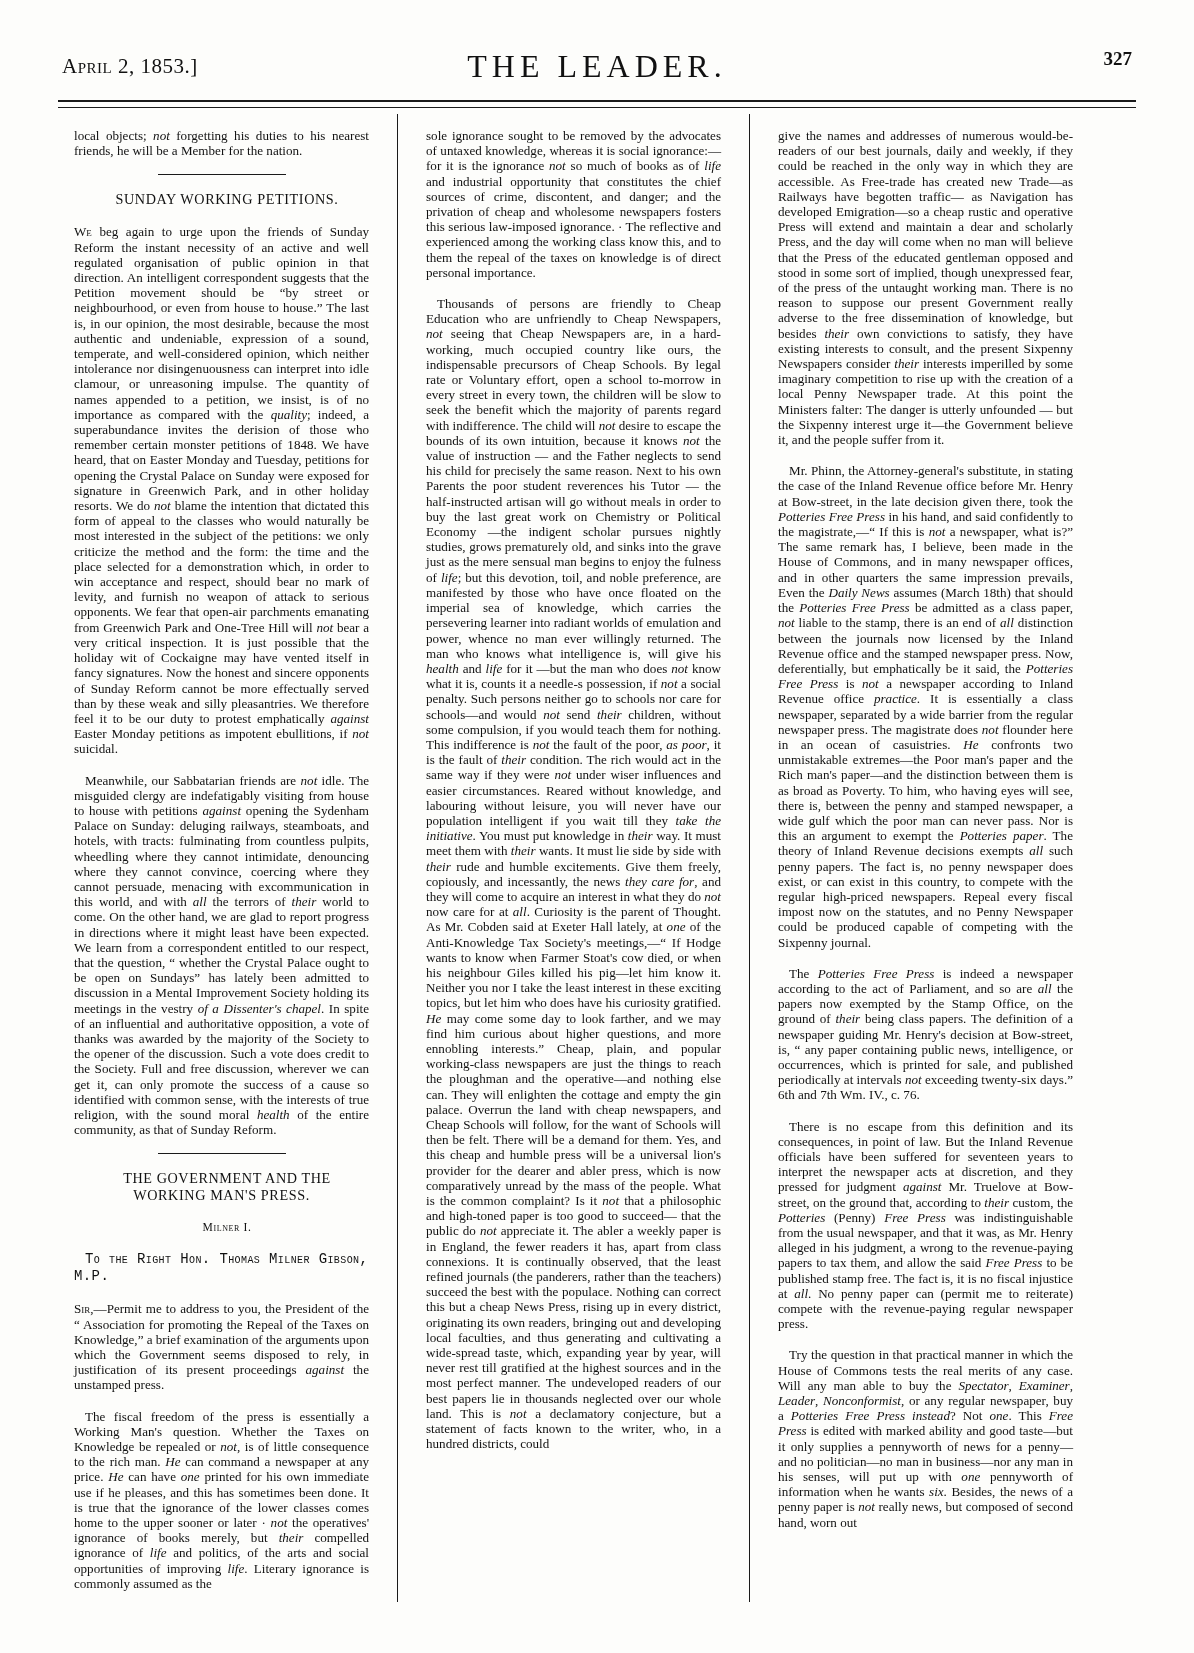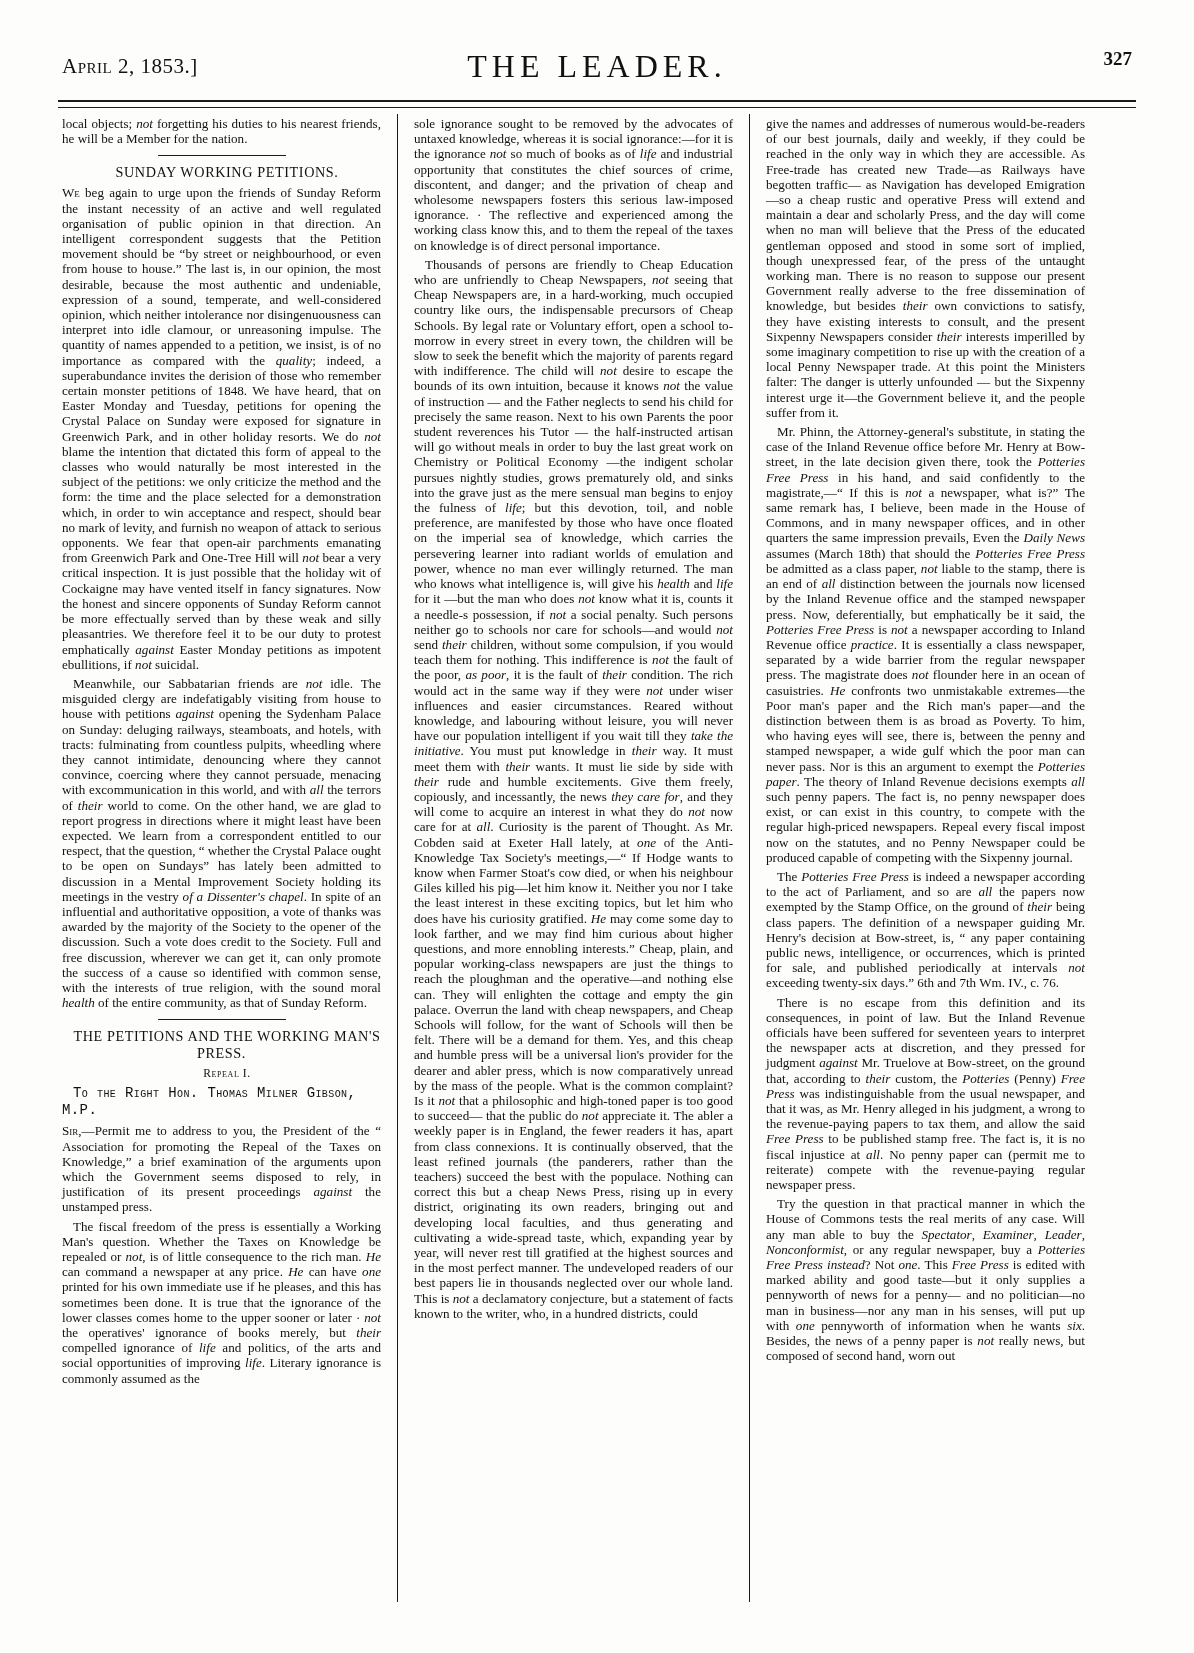--- a/index.html
+++ b/index.html
@@ -83,21 +83,21 @@
     overflow: hidden;
   }
   .col-sep {
     width: 1px;
     background: #1a1a1a;
     margin: 2px 12px 0 12px;
     align-self: stretch;
     flex: 0 0 1px;
   }
   .col p {
-    margin: 4px;
+    margin: 16px;
     text-indent: 11px;
   }
   .col p.noindent { text-indent: 0; }
   .smallcaps { font-variant: small-caps; }
   .ital { font-style: italic; }
   
   .head-rule {
     width: 128px;
     height: 0;
     border-top: 1.3px solid #1a1a1a;
@@ -145,22 +145,22 @@
   <div class="rule-double"></div>
 
   <div class="columns">
     <div class="col" id="col-1">
         <p class="noindent">local objects; <span class="ital">not</span> forgetting his duties to his nearest friends, he will be a Member for the nation.</p>
         <div class="head-rule"></div>
         <p class="sec-head">SUNDAY WORKING PETITIONS.</p>
         <p class="noindent"><span class="smallcaps">We</span> beg again to urge upon the friends of Sunday Reform the instant necessity of an active and well regulated organisation of public opinion in that direction.  An intelligent correspondent suggests that the Petition movement should be “by street or neighbourhood, or even from house to house.” The last is, in our opinion, the most desirable, because the most authentic and undeniable, expression of a sound, temperate, and well-considered opinion, which neither intolerance nor disingenuousness can interpret into idle clamour, or unreasoning impulse.  The quantity of names appended to a petition, we insist, is of no importance as compared with the <span class="ital">quality</span>; indeed, a superabundance invites the derision of those who remember certain monster petitions of 1848.  We have heard, that on Easter Monday and Tuesday, petitions for opening the Crystal Palace on Sunday were exposed for signature in Greenwich Park, and in other holiday resorts. We do <span class="ital">not</span> blame the intention that dictated this form of appeal to the classes who would naturally be most interested in the subject of the petitions: we only criticize the method and the form: the time and the place selected for a demonstration which, in order to win acceptance and respect, should bear no mark of levity, and furnish no weapon of attack to serious opponents.  We fear that open-air parchments emanating from Greenwich Park and One-Tree Hill will <span class="ital">not</span> bear a very critical inspection.  It is just possible that the holiday wit of Cockaigne may have vented itself in fancy signatures.  Now the honest and sincere opponents of Sunday Reform cannot be more effectually served than by these weak and silly pleasantries.  We therefore feel it to be our duty to protest emphatically <span class="ital">against</span> Easter Monday petitions as impotent ebullitions, if <span class="ital">not</span> suicidal.</p>
         <p class="">Meanwhile, our Sabbatarian friends are <span class="ital">not</span> idle.  The misguided clergy are indefatigably visiting from house to house with petitions <span class="ital">against</span> opening the Sydenham Palace on Sunday: deluging railways, steamboats, and hotels, with tracts: fulminating from countless pulpits, wheedling where they cannot intimidate, denouncing where they cannot convince, coercing where they cannot persuade, menacing with excommunication in this world, and with <span class="ital">all</span> the terrors of <span class="ital">their</span> world to come.  On the other hand, we are glad to report progress in directions where it might least have been expected.  We learn from a correspondent entitled to our respect, that the question, “ whether the Crystal Palace ought to be open on Sundays” has lately been admitted to discussion in a Mental Improvement Society holding its meetings in the vestry <span class="ital">of a Dissenter's chapel</span>.  In spite of an influential and authoritative opposition, a vote of thanks was awarded by the majority of the Society to the opener of the discussion.  Such a vote does credit to the Society.  Full and free discussion, wherever we can get it, can only promote the success of a cause so identified with common sense, with the interests of true religion, with the sound moral <span class="ital">health</span> of the entire community, as that of Sunday Reform.</p>
         <div class="head-rule"></div>
-        <p class="sec-head">THE PETITIONS AND THE WORKING MAN'S PRESS.</p>
-        <p class="sec-sub">Repeal I.</p>
+        <p class="sec-head">THE GOVERNMENT AND THE WORKING MAN'S PRESS.</p>
+        <p class="sec-sub">Milner I.</p>
         <p class="sec-addr">To the Right Hon. Thomas Milner Gibson, M.P.</p>
         <p class="noindent"><span class="smallcaps">Sir,</span>—Permit me to address to you, the President of the “ Association for promoting the Repeal of the Taxes on Knowledge,” a brief examination of the arguments upon which the Government seems disposed to rely, in justification of its present proceedings <span class="ital">against</span> the unstamped press.</p>
         <p class="">The fiscal freedom of the press is essentially a Working Man's question.  Whether the Taxes on Knowledge be repealed or <span class="ital">not</span>, is of little consequence to the rich man.  <span class="ital">He</span> can command a newspaper at any price.  <span class="ital">He</span> can have <span class="ital">one</span> printed for his own immediate use if he pleases, and this has sometimes been done.  It is true that the ignorance of the lower classes comes home to the upper sooner or later · <span class="ital">not</span> the operatives' ignorance of books merely, but <span class="ital">their</span> compelled ignorance of <span class="ital">life</span> and politics, of the arts and social opportunities of improving <span class="ital">life</span>. Literary ignorance is commonly assumed as the</p>
       </div>
     <div class="col-sep"></div>
     <div class="col" id="col-2">
         <p class="noindent">sole ignorance sought to be removed by the advocates of untaxed knowledge, whereas it is social ignorance:—for it is the ignorance <span class="ital">not</span> so much of books as of <span class="ital">life</span> and industrial opportunity that constitutes the chief sources of crime, discontent, and danger;  and the privation of cheap and wholesome newspapers fosters this serious law-imposed ignorance. · The reflective and experienced among the working class know this, and to them the repeal of the taxes on knowledge is of direct personal importance.</p>
         <p class="">Thousands of persons are friendly to Cheap Education who are unfriendly to Cheap Newspapers, <span class="ital">not</span> seeing that Cheap Newspapers are, in a hard-working, much occupied country like ours, the indispensable precursors of Cheap Schools.  By legal rate or Voluntary effort, open a school to-morrow in every street in every town, the children will be slow to seek the benefit which the majority of parents regard with indifference.  The child will <span class="ital">not</span> desire to escape the bounds of its own intuition, because it knows <span class="ital">not</span> the value of instruction — and the Father neglects to send his child for precisely the same reason.  Next to his own Parents the poor student reverences his Tutor — the half-instructed artisan will go without meals in order to buy the last great work on Chemistry or Political Economy —the indigent scholar pursues nightly studies, grows prematurely old, and sinks into the grave just as the mere sensual man begins to enjoy the fulness of <span class="ital">life</span>; but this devotion, toil, and noble preference, are manifested by those who have once floated on the imperial sea of knowledge, which carries the persevering learner into radiant worlds of emulation and power, whence no man ever willingly returned.  The man who knows what intelligence is, will give his <span class="ital">health</span> and <span class="ital">life</span> for it —but the man who does <span class="ital">not</span> know what it is, counts it a needle-s possession, if <span class="ital">not</span> a social penalty.  Such persons neither go to schools nor care for schools—and would <span class="ital">not</span> send <span class="ital">their</span> children, without some compulsion, if you would teach them for nothing.  This indifference is <span class="ital">not</span> the fault of the poor, <span class="ital">as poor</span>, it is the fault of <span class="ital">their</span> condition.  The rich would act in the same way if they were <span class="ital">not</span> under wiser influences and easier circumstances.  Reared without knowledge, and labouring without leisure, you will never have our population intelligent if you wait till they <span class="ital">take the initiative</span>.  You must put knowledge in <span class="ital">their</span> way.  It must meet them with <span class="ital">their</span> wants. It must lie side by side with <span class="ital">their</span> rude and humble excitements. Give them freely, copiously, and incessantly, the news <span class="ital">they care for</span>, and they will come to acquire an interest in what they do <span class="ital">not</span> now care for at <span class="ital">all</span>.  Curiosity is the parent of Thought.  As Mr. Cobden said at Exeter Hall lately, at <span class="ital">one</span> of the Anti-Knowledge Tax Society's meetings,—“ If Hodge wants to know when Farmer Stoat's cow died, or when his neighbour Giles killed his pig—let him know it. Neither you nor I take the least interest in these exciting topics, but let him who does have his curiosity gratified.  <span class="ital">He</span> may come some day to look farther, and we may find him curious about higher questions, and more ennobling interests.” Cheap, plain, and popular working-class newspapers are just the things to reach the ploughman and the operative—and nothing else can.  They will enlighten the cottage and empty the gin palace. Overrun the land with cheap newspapers, and Cheap Schools will follow, for the want of Schools will then be felt.  There will be a demand for them.  Yes, and this cheap and humble press will be a universal lion's provider for the dearer and abler press, which is now comparatively unread by the mass of the people.  What is the common complaint?  Is it <span class="ital">not</span> that a philosophic and high-toned paper is too good to succeed— that the public do <span class="ital">not</span> appreciate it.  The abler a weekly paper is in England, the fewer readers it has, apart from class connexions.  It is continually observed, that the least refined journals (the panderers, rather than the teachers) succeed the best with the populace.  Nothing can correct this but a cheap News Press, rising up in every district, originating its own readers, bringing out and developing local faculties, and thus generating and cultivating a wide-spread taste, which, expanding year by year, will never rest till gratified at the highest sources and in the most perfect manner.  The undeveloped readers of our best papers lie in thousands neglected over our whole land.  This is <span class="ital">not</span> a declamatory conjecture, but a statement of facts known to the writer, who, in a hundred districts, could</p>
       </div>
     <div class="col-sep"></div>

